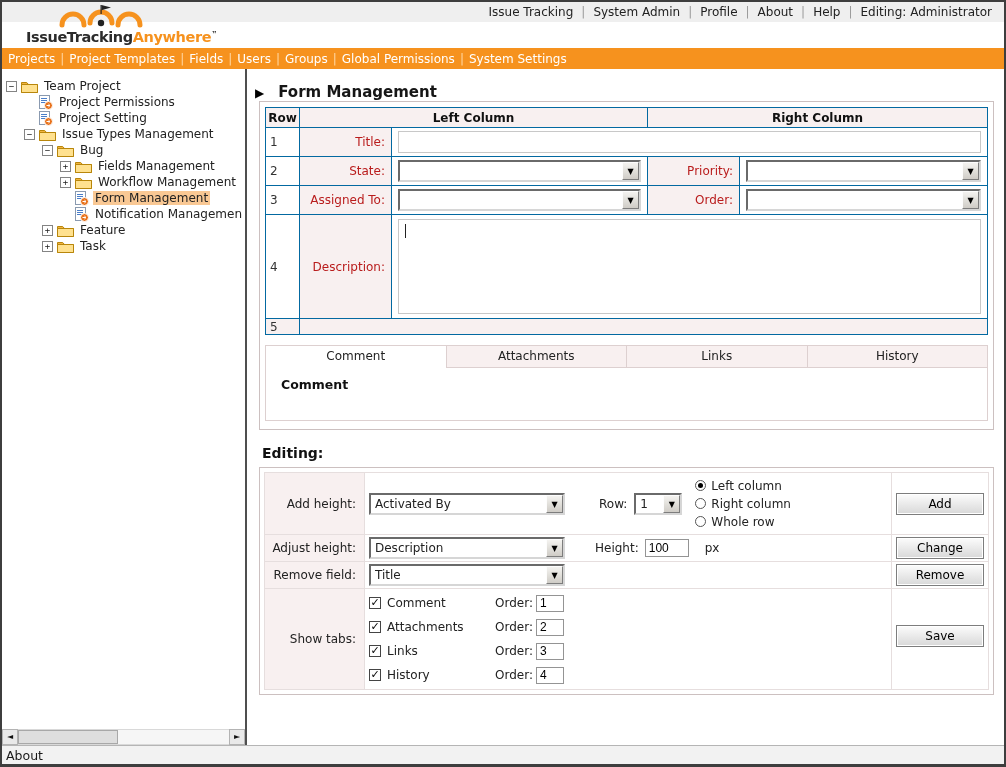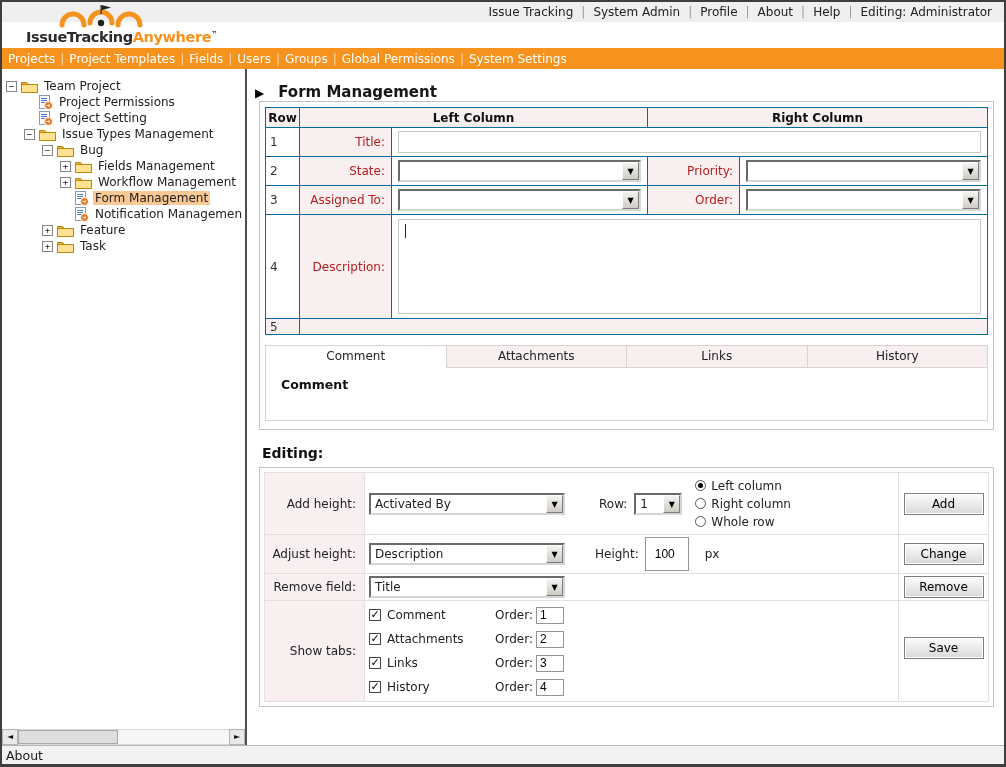--- a/index.html
+++ b/index.html
@@ -70,31 +70,31 @@
   .tab { flex:1; text-align:center; line-height:21px; font-size:12px; color:#222; background:#f8f0f0;
          border-bottom:1px solid #ddd0d0; border-right:1px solid #ddd0d0; cursor:default; }
   .tab:last-child { border-right:none; }
   .tab.active { background:#fff; border-bottom:none; }
   .tabcontent { height:52px; padding:9px 0 0 15px; font-weight:bold; font-size:12.5px; color:#111; }
 
   
   .edit-table td { border:1px solid #e6dede; font-size:12px; padding:2px 4px; background:#fff; }
   td.elbl { width:100px; background:#f8f0f0; text-align:right; padding-right:8px; color:#222; }
   td.ebtn { width:90px; text-align:center; }
-  .btn { width:80px; height:22px; background:linear-gradient(#fcfcfc,#d8d8d8); border:1px solid #7d7d7d;
+  .btn { width:88px; height:22px; background:linear-gradient(#fcfcfc,#d8d8d8); border:1px solid #7d7d7d;
          box-shadow:inset 0 0 0 1px #fff; font:12px "DejaVu Sans",sans-serif; color:#000; cursor:pointer; }
   .addrow-cell { height:62px; }
   .flexrow { display:flex; align-items:center; }
   .w196 { width:196px; } .w48 { width:48px; }
   .rowlbl { margin-left:34px; margin-right:7px; }
   .radios { margin-left:13px; display:flex; flex-direction:column; justify-content:center; gap:3px; }
   .radio-line { display:flex; align-items:center; height:15px; }
   .radio { width:11px; height:11px; border:1px solid #555; border-radius:50%; background:#fff; margin-right:5px; position:relative; flex:none; }
   .radio.checked::after { content:""; position:absolute; left:2px; top:2px; width:5px; height:5px; border-radius:50%; background:#000; }
-  .num-input { width:44px; height:34px; border:1px solid #949494; font-size:12px; padding-left:9px; }
+  .num-input { width:44px; height:18px; border:1px solid #949494; font-size:12px; padding-left:3px; }
   .hlbl { margin-left:30px; margin-right:6px; }
   .unit { margin-left:16px; }
   .tabs-config { padding:2px 0; }
   .checkrow { display:flex; align-items:center; height:24px; }
   .cb { width:12px; height:12px; border:1px solid #444; background:#fff; font-size:11px; line-height:10px;
         text-align:center; margin-right:6px; flex:none; color:#000; }
   .cb-label { width:108px; }
   .ord-input { width:28px; height:17px; border:1px solid #949494; font-size:12px; padding-left:3px; margin-left:3px; }
   .save-cell { vertical-align:top; } .save-cell .btn { margin-top:34px; }
 

